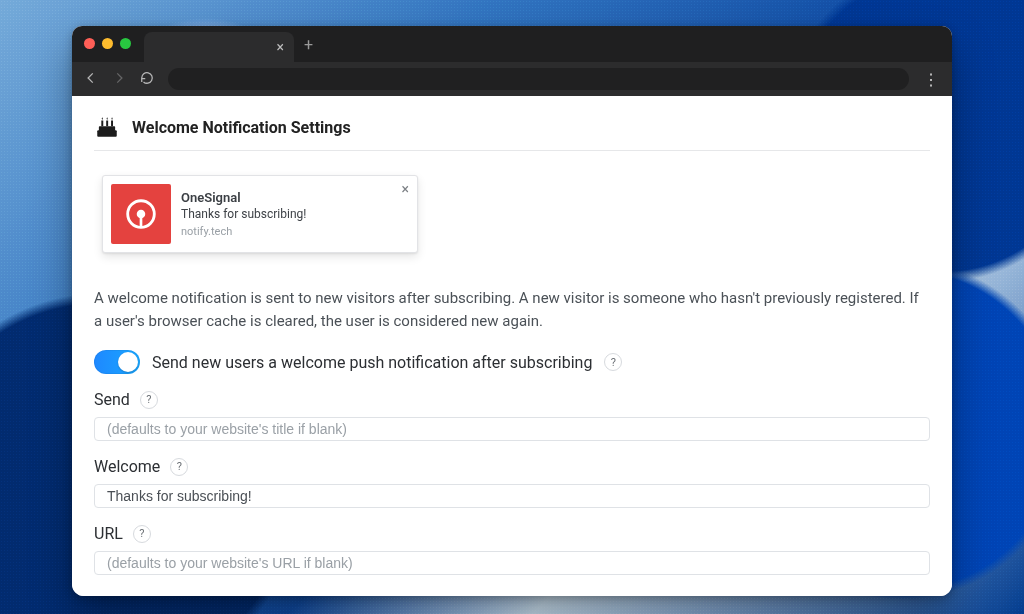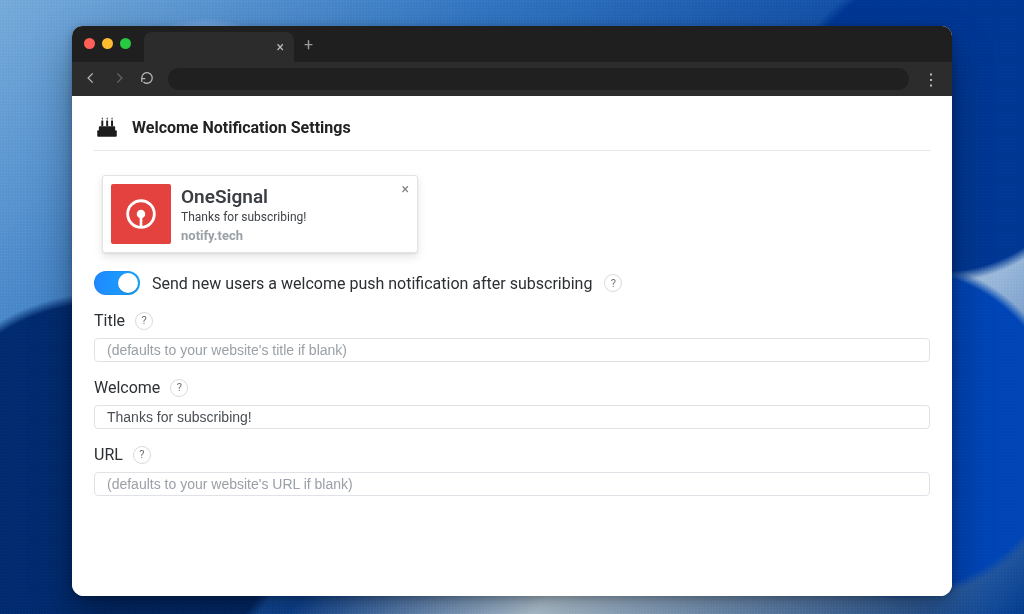--- a/index.html
+++ b/index.html
@@ -93,23 +93,23 @@
     position:relative;
     padding: 8px 10px 8px 8px;
     gap:10px;
   }
   .notif-icon {
     width:60px; height:60px; background:#e4423f; border-radius:2px;
     display:flex; align-items:center; justify-content:center;
     flex:0 0 auto;
   }
   .notif-body { display:flex; flex-direction:column; justify-content:center; gap:2px; }
-  .notif-title { font-size:19px; font-weight:600; color:#3b3f44; }
+  .notif-title { font-size:13px; font-weight:600; color:#3b3f44; }
   .notif-msg { font-size:12px; color:#3e4247; }
-  .notif-domain { font-size:13px; color:#9aa0a6; margin-top:2px;font-weight:bold; }
+  .notif-domain { font-size:11px; color:#9aa0a6; margin-top:2px; }
   .notif-close { position:absolute; right:8px; top:6px; color:#7c8085; font-size:14px; line-height:1; }
 
   .desc {
     margin-top: 34px;
     font-size: 15px;
     color:#4b5157;
     line-height:1.5;
   }
 
   .toggle-row { display:flex; align-items:center; gap:12px; margin-top:18px; }
@@ -208,30 +208,31 @@
         </svg>
       </div>
       <div class="notif-body">
         <div class="notif-title">OneSignal</div>
         <div class="notif-msg">Thanks for subscribing!</div>
         <div class="notif-domain">notify.tech</div>
       </div>
       <span class="notif-close">×</span>
     </div>
 
+    <p class="desc">A welcome notification is sent to new visitors after subscribing. A new visitor is someone who hasn't previously registered. If a user's browser cache is cleared, the user is considered new again.</p>
 
     <div class="toggle-row">
       <div class="switch"></div>
       <span class="toggle-label">Send new users a welcome push notification after subscribing</span>
       <span class="help">?</span>
     </div>
 
     <div class="field">
       <div class="field-label-row">
-        <span class="field-label">Title</span>
+        <span class="field-label">Send</span>
         <span class="help">?</span>
       </div>
       <input class="text-input" placeholder="(defaults to your website's title if blank)" style="">
     </div>
 
     <div class="field">
       <div class="field-label-row">
         <span class="field-label">Welcome</span>
         <span class="help">?</span>
       </div>

